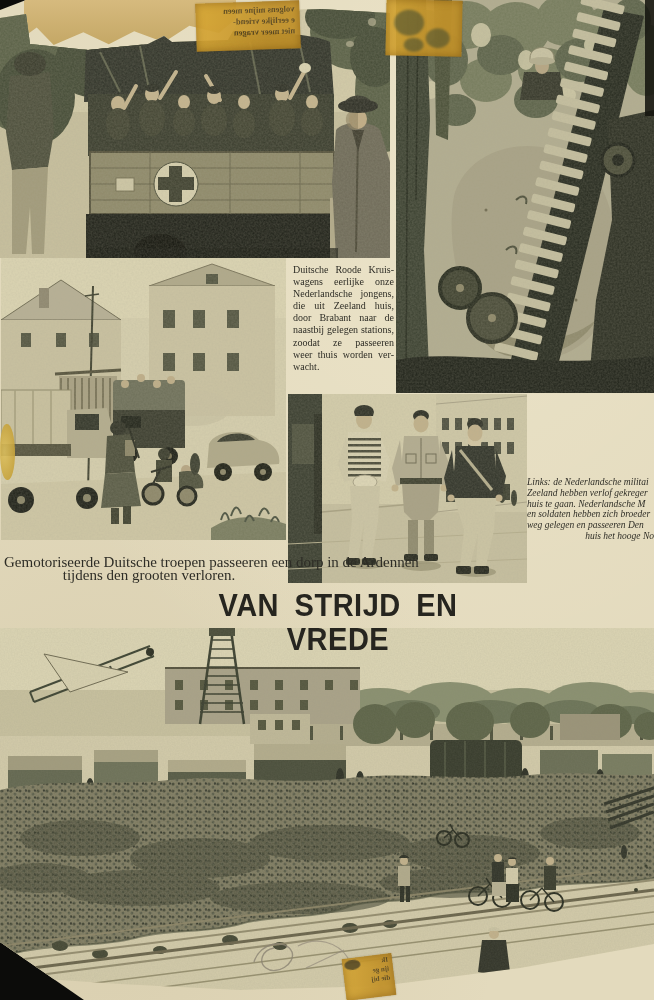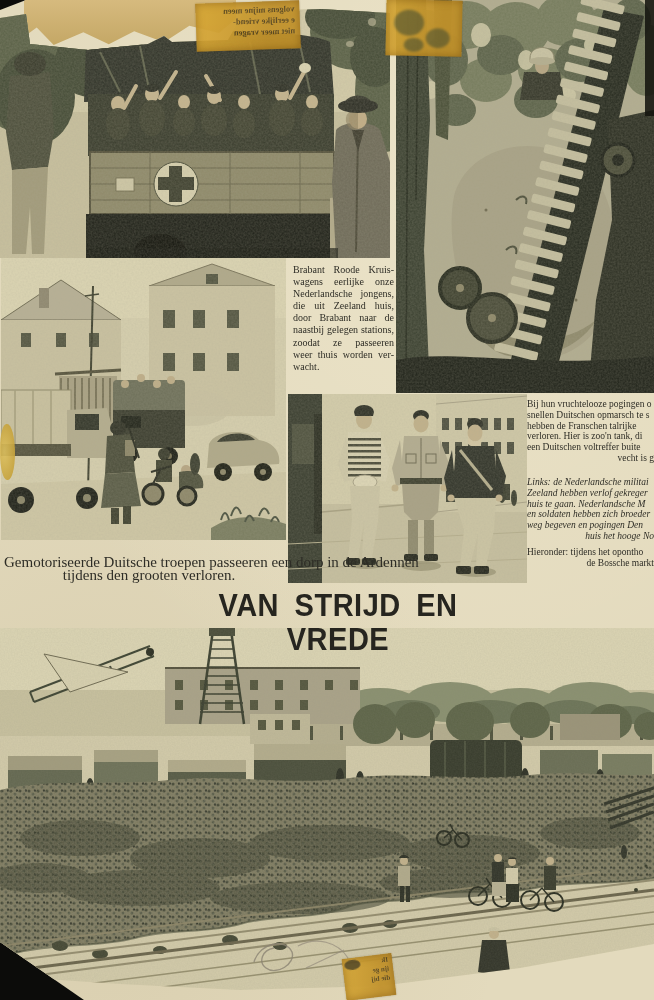--- a/index.html
+++ b/index.html
@@ -707,58 +707,46 @@
       <path d="M488,303 a6,4 0 0 1 12,0 Z" fill="#cbc4a4"></path>
     </g>
     <circle cx="636" cy="262" r="2" fill="#3a3d2c"></circle>
         <circle cx="646" cy="238" r="1.5" fill="#3a3d2c"></circle>
     <ellipse cx="624" cy="224" rx="3" ry="7" fill="#32352a"></ellipse>
     <rect width="654" height="362" filter="url(#f5)" opacity=".28"></rect>
   </svg>
   </div>
 
   <div class="cap cap1">
-    <div class="jl">Brabant Roode Kruis-</div>
+    <div class="jl">Duitsche Roode Kruis-</div>
     <div class="jl">wagens eerlijke onze</div>
     <div class="jl">Nederlandsche jongens,</div>
     <div class="jl">die uit Zeeland huis,</div>
     <div class="jl">door Brabant naar de</div>
     <div class="jl">naastbij gelegen stations,</div>
     <div class="jl">zoodat ze passeeren</div>
     <div class="jl">weer thuis worden ver-</div>
     <div class="jl last">wacht.</div>
   </div>
 
   <div class="cap cap2">
     <div class="rl">Gemotoriseerde Duitsche troepen passeeren een dorp in de Ardennen</div>
     <div class="rl">tijdens den grooten verloren.</div>
   </div>
 
-  <div class="rcol" id="rcol-a">
-    <div class="rl">Bij hun vruchtelooze pogingen o</div>
-    <div class="rl">snellen Duitschen opmarsch te s</div>
-    <div class="rl">hebben de Franschen talrijke</div>
-    <div class="rl">verloren. Hier is zoo'n tank, di</div>
-    <div class="rl">een Duitschen voltreffer buite</div>
-    <div class="rl rt">vecht is g</div>
-  </div>
 
   <div class="rcol" id="rcol-b">
     <div class="rl">Links: de Nederlandsche militai</div>
     <div class="rl">Zeeland hebben verlof gekreger</div>
     <div class="rl">huis te gaan. Nederlandsche M</div>
     <div class="rl">en soldaten hebben zich broeder</div>
-    <div class="rl">weg begeven en pogingen Den</div>
+    <div class="rl">weg gelegen en passeeren Den</div>
     <div class="rl rt">huis het hooge No</div>
   </div>
 
-  <div class="rcol" id="rcol-c">
-    <div class="rl">Hieronder: tijdens het opontho</div>
-    <div class="rl rt">de Bossche markt</div>
-  </div>
 
   <div class="title">VAN STRIJD EN VREDE</div>
 
   <div class="tape" id="tape-a">
     <div class="ttext">
       <div>volgens mijne meen</div>
       <div>e eerlijke vriend-</div>
       <div>niet meer vragen</div>
     </div>
   </div>

